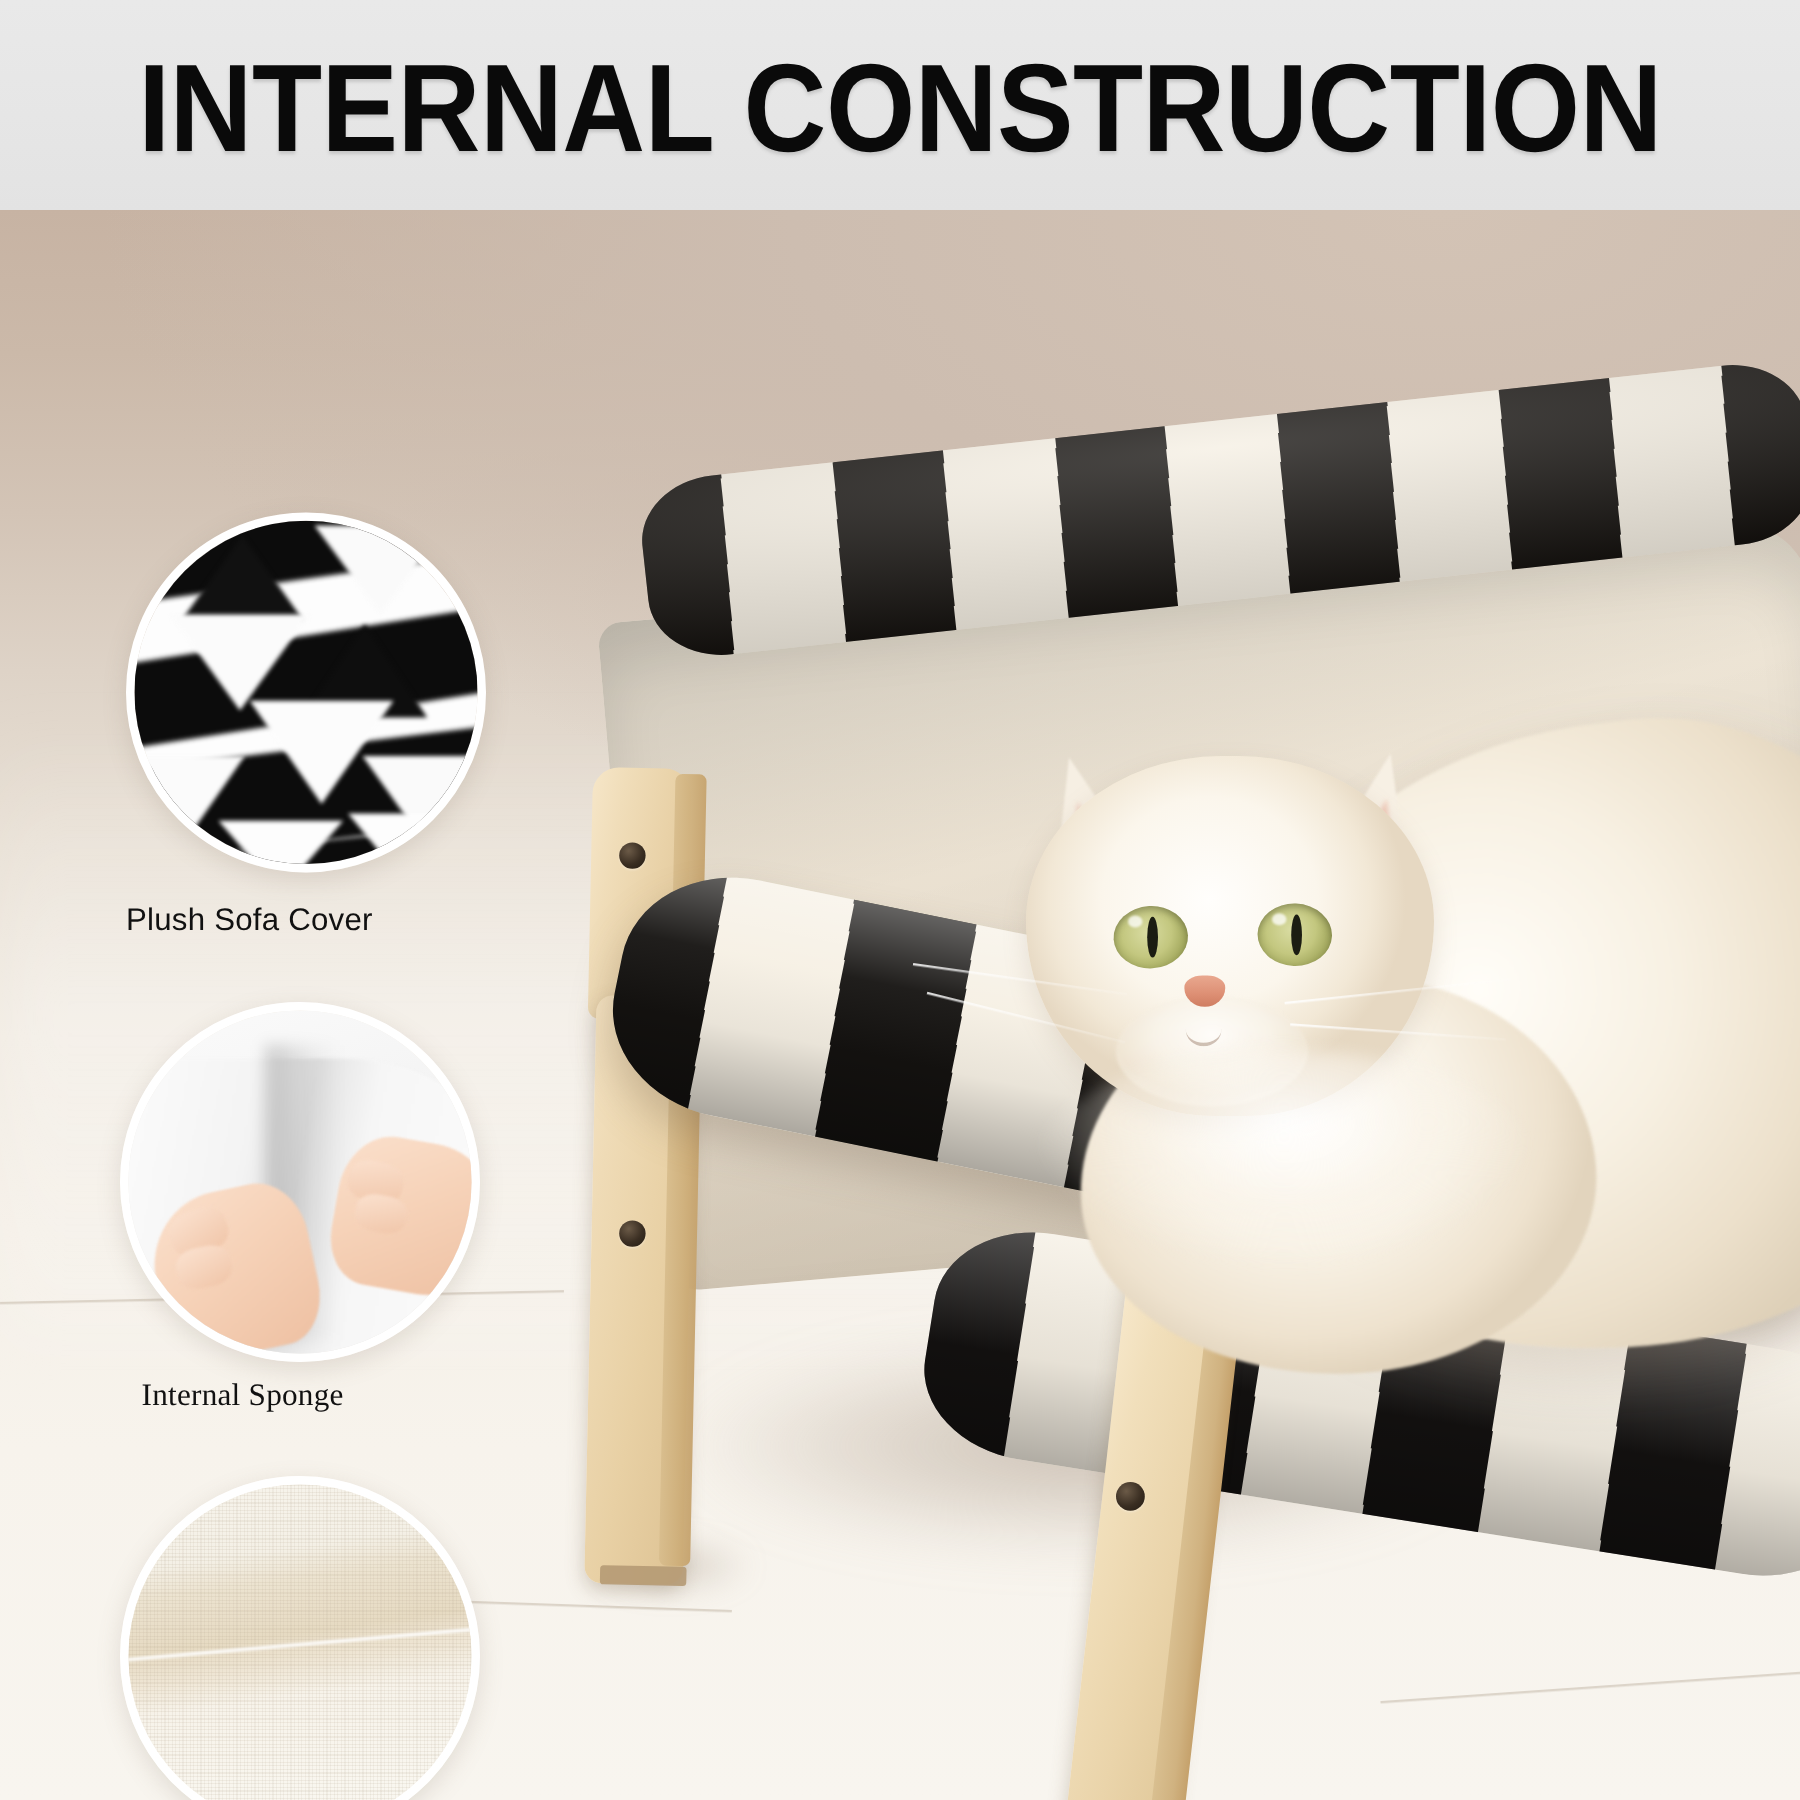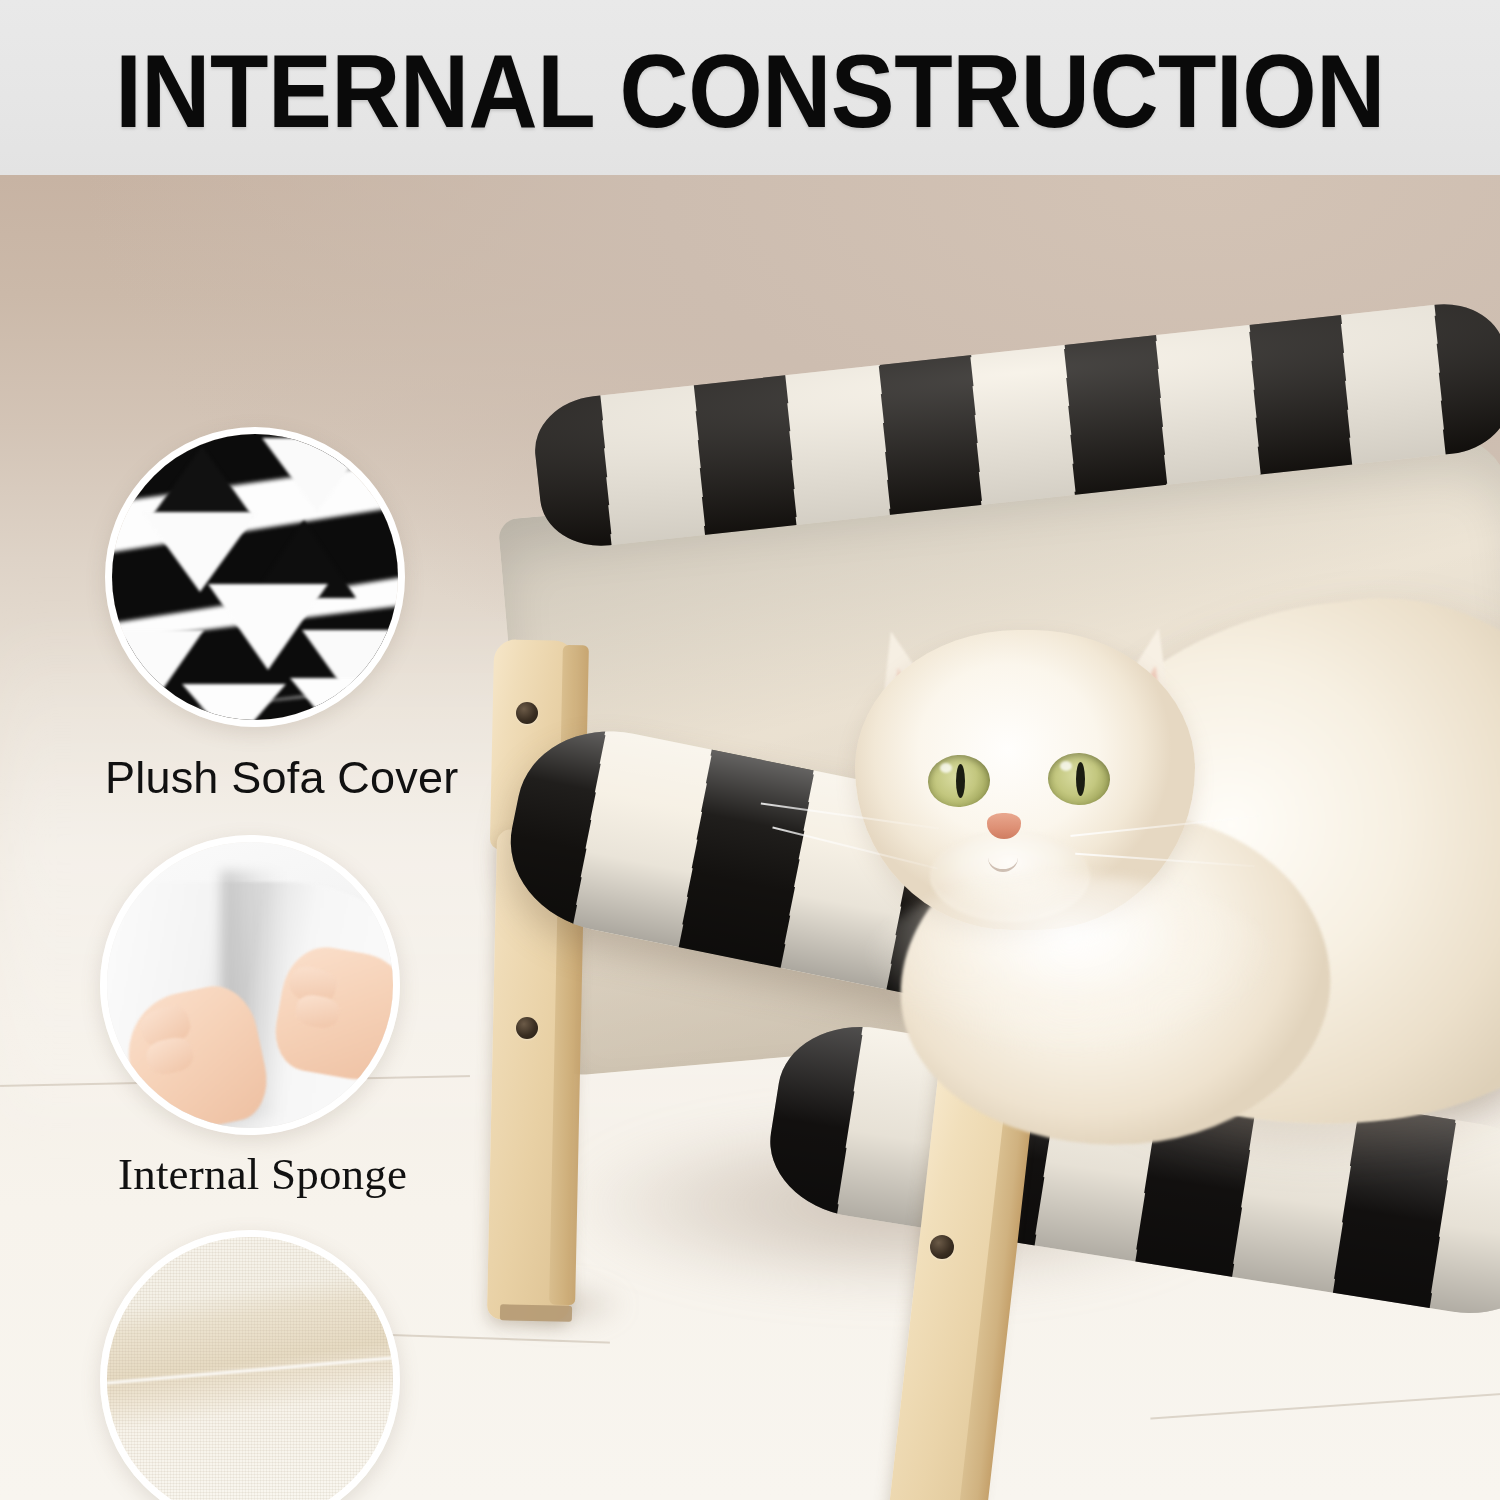--- a/index.html
+++ b/index.html
@@ -403,21 +403,21 @@
   .oxford-seam{
     position:absolute;left:-10%;top:46%;width:120%;height:3px;
     background:rgba(255,255,255,.85);
     transform:rotate(-5deg);filter:blur(1px);
   }
 
   
   .feature-label{
     position:absolute;
     color:#111111;
-    font-size:45px;
+    font-size:26px;
     line-height:1.22;
     letter-spacing:.2px;
     white-space:pre-line;
   }
   .label-1{left:105px;top:576px;}
   .label-2{left:118px;top:972px;font-family:Liberation Serif, serif;}
 </style>
 </head>
 <body>
 

